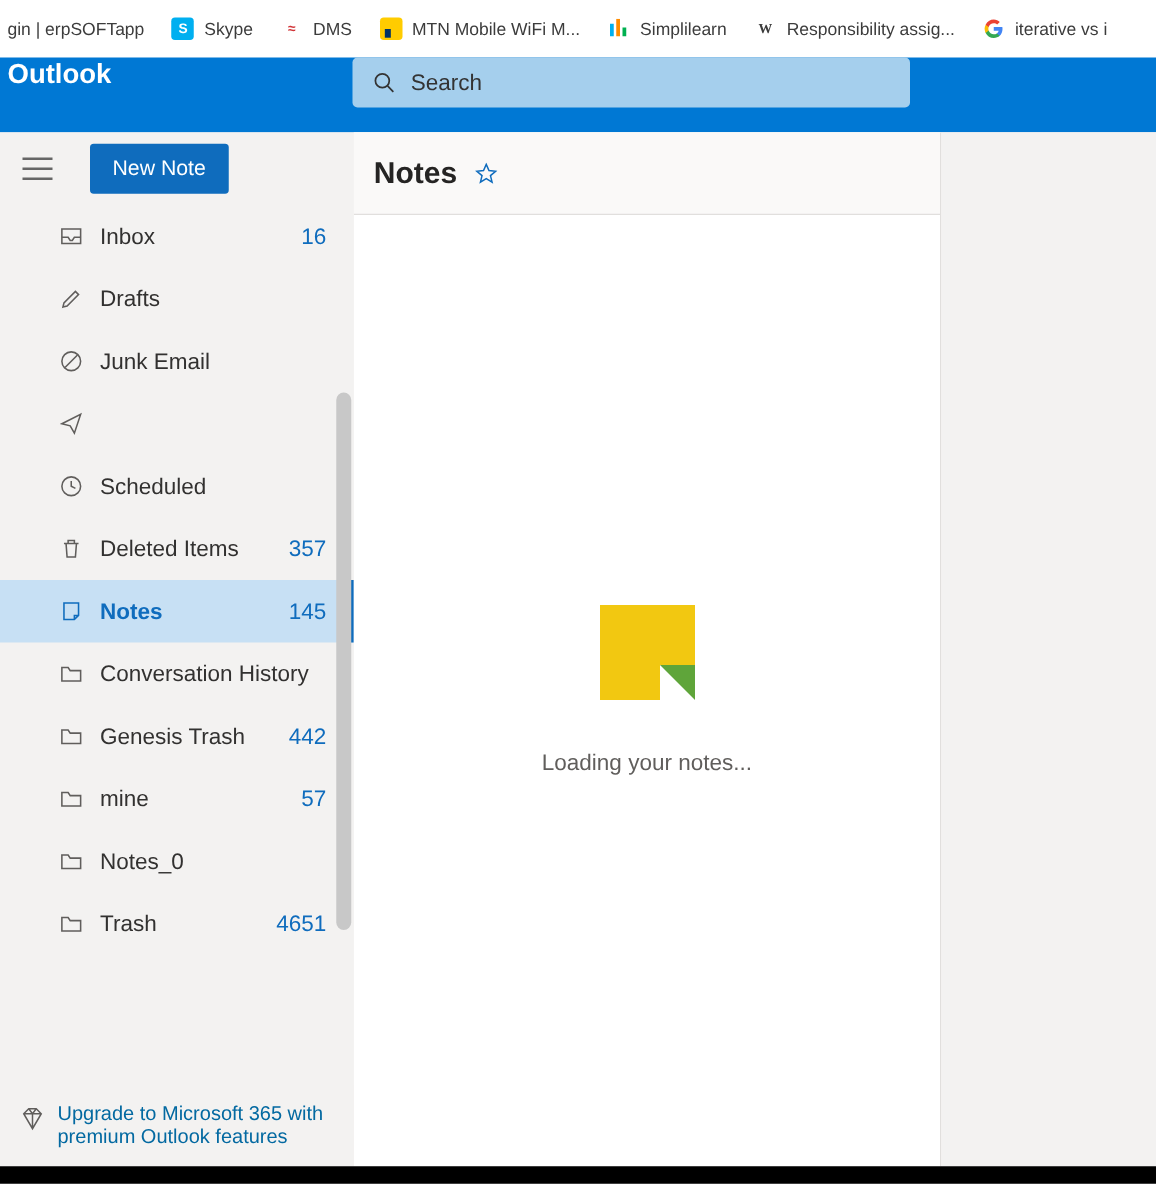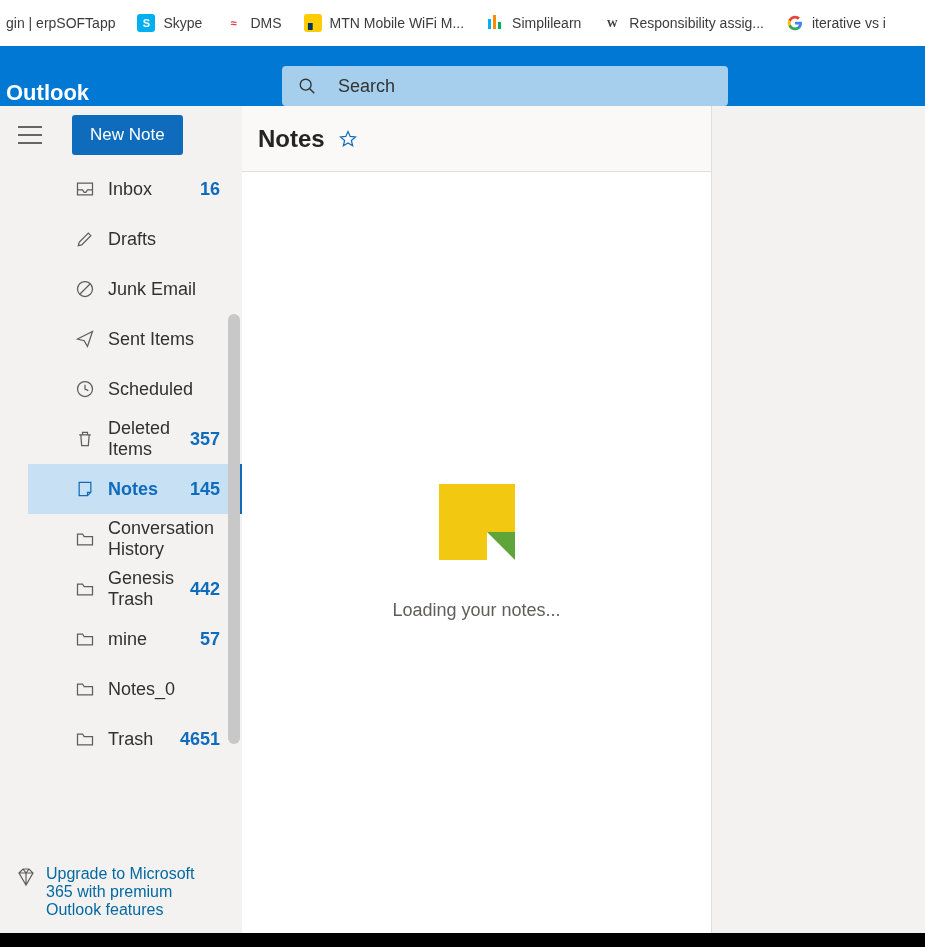--- a/index.html
+++ b/index.html
@@ -34,59 +34,59 @@
     font-size: 11px;
     font-weight: bold;
     border-radius: 3px;
   }
 
   
   .outlook-header {
     height: 60px;
     background: #0078d4;
     display: flex;
-    align-items: flex-end;
+    align-items: flex-start;
     padding-left: 6px;
   }
   .outlook-title {
     color: #fff;
     font-size: 22px;
     font-weight: 600;
     width: 276px;
   }
   .search-box {
     width: 446px;
     height: 40px;
     background: #a5cfed;
     border-radius: 4px;
     display: flex;
     align-items: center;
     padding: 0 16px;
-    gap: 22px;
+    gap: 12px;
   }
   .search-box input {
     border: none;
     background: transparent;
     color: #333;
     font-size: 18px;
     width: 100%;
     outline: none;
   }
   .search-box input::placeholder { color: #333; }
 
   
   .app-body {
     display: flex;
     height: 827px;
     background: #f3f2f1;
   }
 
   
   .sidebar {
-    width: 242px;
+    width: 283px;
     display: flex;
     flex-direction: column;
     background: #f3f2f1;
     position: relative;
   }
   .sidebar-top {
     height: 58px;
     display: flex;
     align-items: center;
     padding-left: 18px;
@@ -112,21 +112,20 @@
     padding: 10px 18px;
     font-size: 17px;
     border-radius: 3px;
     cursor: pointer;
   }
 
   .folder-list {
     flex: 1;
     overflow-y: auto;
     position: relative;
-    margin-left: 28px;
   }
   .folder-item {
     height: 50px;
     display: flex;
     align-items: center;
     padding: 0 22px 0 46px;
     position: relative;
     cursor: pointer;
     font-size: 18px;
     color: #323130;
@@ -151,21 +150,21 @@
     width: 22px;
     display: flex;
     justify-content: center;
   }
   .folder-item .label {
     margin-left: 34px;
     flex: 1;
   }
   .folder-item .count {
     color: #0f6cbd;
-    font-weight: 700;
+    font-weight: 400;
     font-size: 18px;
   }
 
   
   .scrollbar-track {
     position: absolute;
     right: 2px;
     top: 150px;
     width: 12px;
     height: 430px;
@@ -359,21 +358,20 @@
             </svg>
           </span>
           <span class="label">Junk Email</span>
         </div>
         <div class="folder-item">
           <span class="folder-icon-wrap">
             <svg width="20" height="20" viewBox="0 0 24 24">
               <path d="M3 12l18-9-6 18-4-7z" stroke="#605e5c" stroke-width="1.5" fill="none"></path>
             </svg>
           </span>
-          <span class="label">Sent Items</span>
         </div>
         <div class="folder-item">
           <span class="folder-icon-wrap">
             <svg width="20" height="20" viewBox="0 0 24 24">
               <circle cx="12" cy="12" r="9" stroke="#605e5c" stroke-width="1.5" fill="none"></circle>
               <path d="M12 7v5l4 2" stroke="#605e5c" stroke-width="1.5" fill="none"></path>
             </svg>
           </span>
           <span class="label">Scheduled</span>
         </div>

